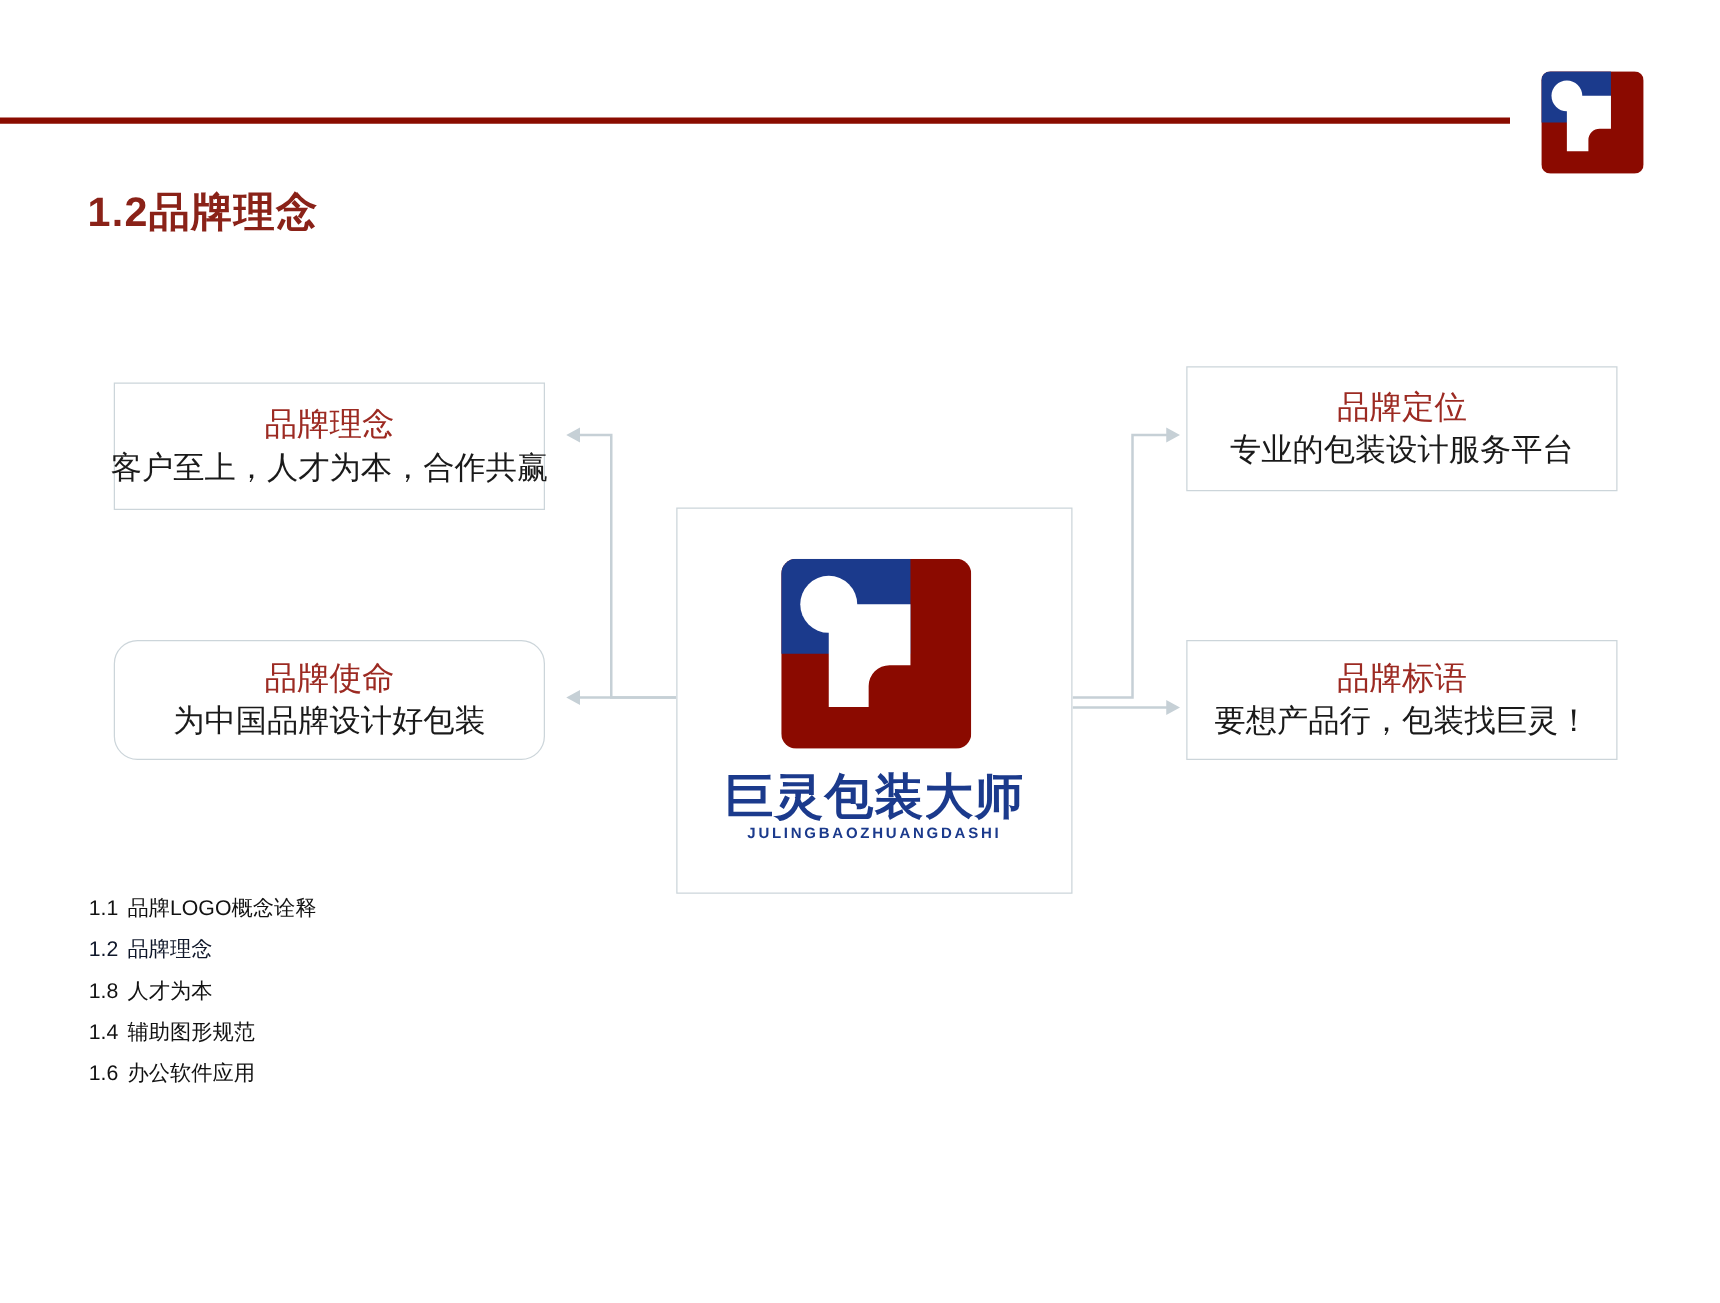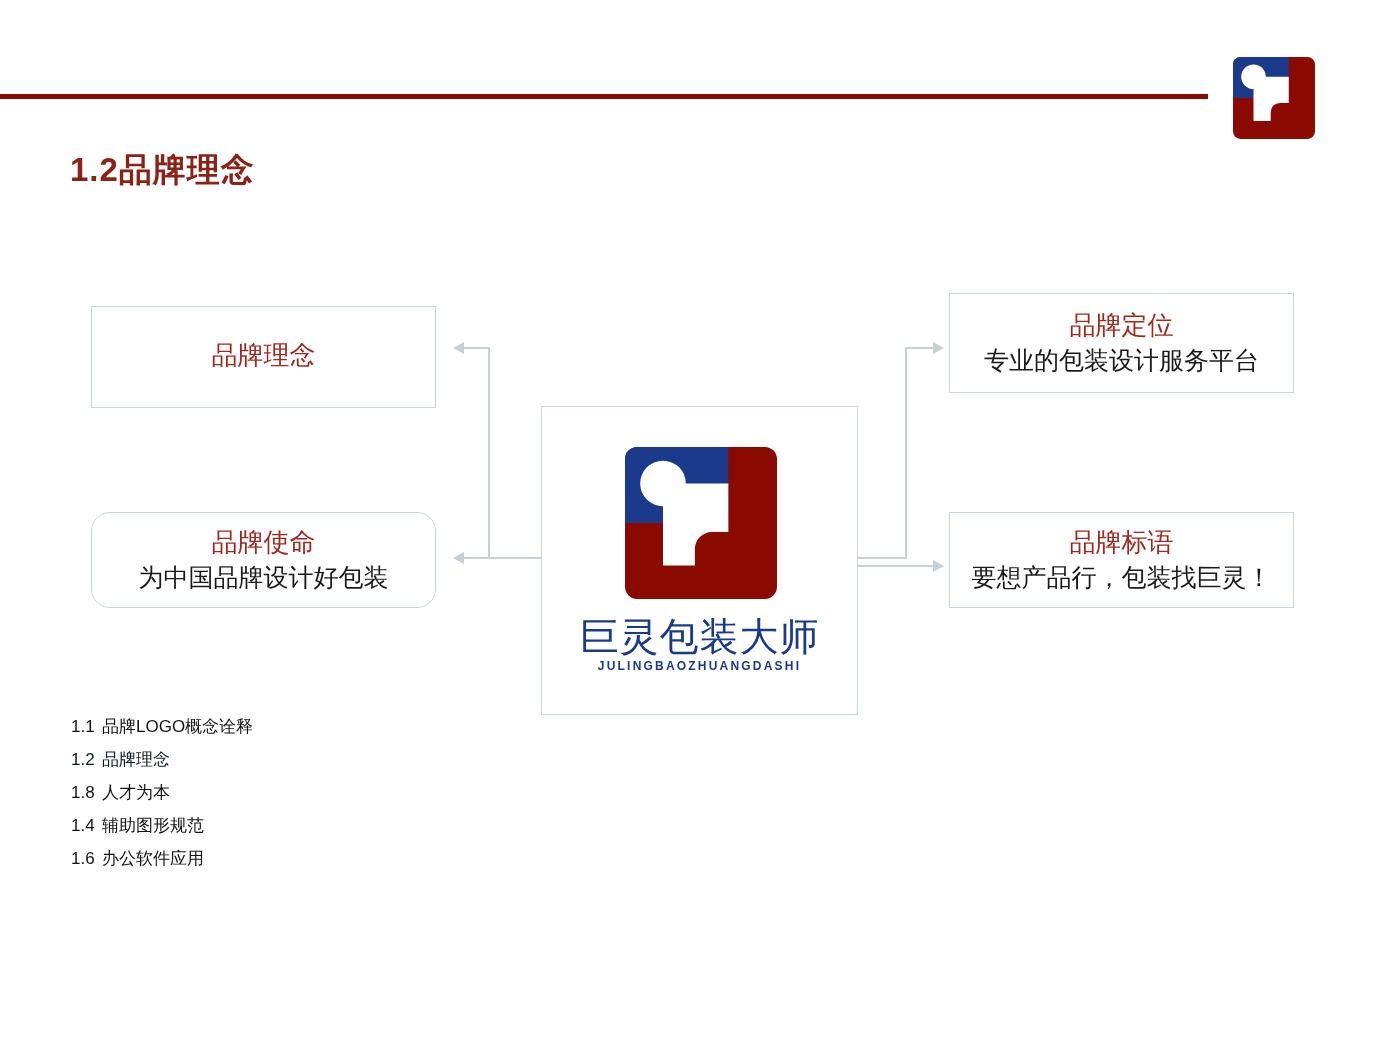--- a/index.html
+++ b/index.html
@@ -98,21 +98,21 @@
     height: 152px;
   }
   .brand-cn {
     position: absolute;
     left: 0;
     top: 203px;
     width: 100%;
     text-align: center;
     font-family: "Liberation Sans", sans-serif;
     font-size: 39px;
-    font-weight: normal;
+    font-weight: bold;
     letter-spacing: 1px;
     color: #1b3a8c;
     white-space: nowrap;
   }
   .brand-en {
     position: absolute;
     left: 0;
     top: 252px;
     width: 100%;
     text-align: center;
@@ -191,20 +191,21 @@
 
     <path d="M541 558 L462 558" fill="none" stroke="#c6d0d6" stroke-width="2"></path>
     <path d="M453 558 L464 552 L464 564 Z" fill="#c6d0d6"></path>
 
     <path d="M858 566 L935 566" fill="none" stroke="#c6d0d6" stroke-width="2"></path>
     <path d="M944 566 L933 560 L933 572 Z" fill="#c6d0d6"></path>
   </svg>
 
   <div class="info-box" id="box-philosophy">
     <div class="box-title">品牌理念</div>
+    <div class="box-body">客户至上，人才为本，合作共赢</div>
   </div>
 
   <div class="info-box" id="box-position">
     <div class="box-title">品牌定位</div>
     <div class="box-body">专业的包装设计服务平台</div>
   </div>
 
   <div class="info-box" id="box-mission">
     <div class="box-title">品牌使命</div>
     <div class="box-body">为中国品牌设计好包装</div>

